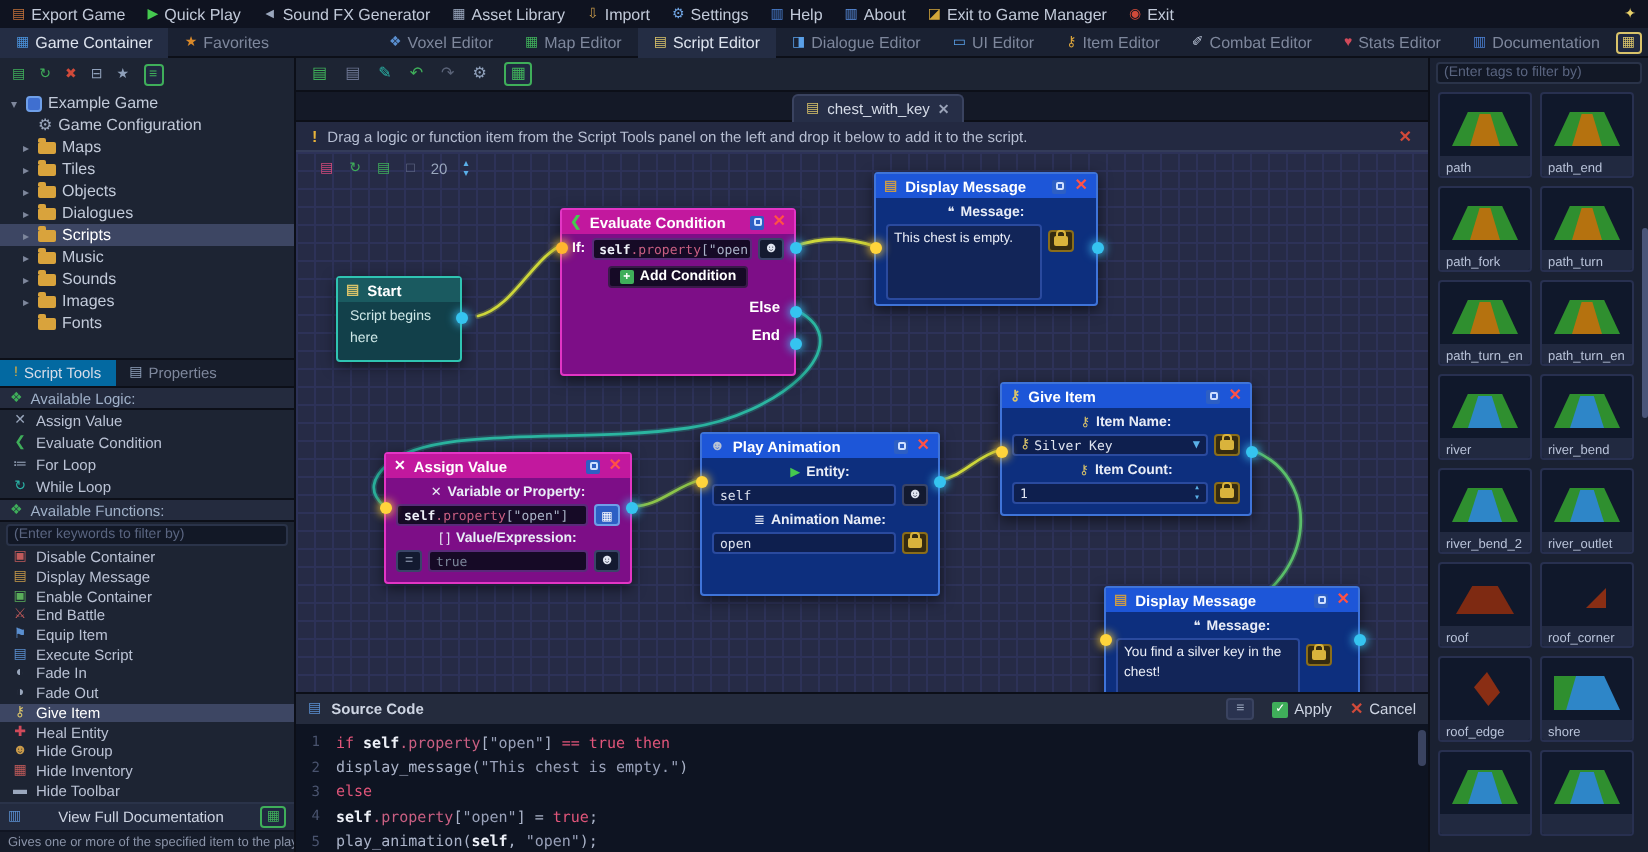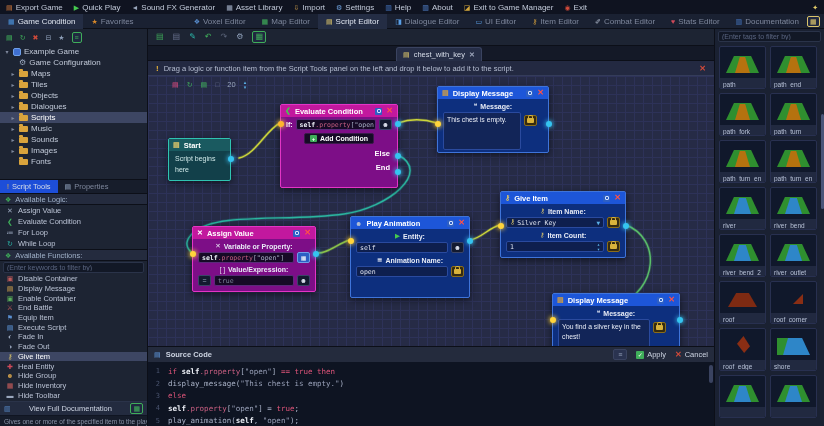--- a/index.html
+++ b/index.html
@@ -25,21 +25,21 @@
   .trow{display:flex;align-items:center;gap:3px;height:11px;padding-left:4px;font-size:8px;color:#c2cad9;}
   .trow.lv1{padding-left:10px;}
   .trow.sel{background:#3d4663;color:#fff;}
   .tarrow{width:6px;font-size:6px;color:#7e879c;flex:none;text-align:center;}
   .folder{width:9px;height:6px;background:#d9a33c;border-radius:1px;position:relative;flex:none;margin-top:1px;}
   .folder::before{content:'';position:absolute;top:-2px;left:0;width:4px;height:2px;background:#d9a33c;border-radius:1px 1px 0 0;}
   .gamechip{width:8px;height:8px;background:#3f6fd0;border:1px solid #6f9fe8;border-radius:2px;flex:none;}
   .ticon{font-size:8px;color:#9aa7bd;line-height:1;}
   .ptabs{display:flex;height:14px;background:#171d2b;border-top:1px solid #0c0f18;font-size:7.5px;color:#7e879c;}
   .ptab{display:flex;align-items:center;gap:3px;padding:0 7px;}
-  .ptab.active{background:#1d4ed8;color:#d6dce8;}
+  .ptab.active{background:#0369a1;color:#d6dce8;}
   .sechead{height:12px;background:#242b3e;display:flex;align-items:center;gap:4px;padding:0 5px;font-size:7.5px;
     color:#9fb0c8;border-top:1px solid #0c0f18;border-bottom:1px solid #0c0f18;}
   .lrow{display:flex;align-items:center;gap:4px;height:11px;padding:0 6px;font-size:7.5px;color:#bac2d4;}
   .lrow .gi{width:8px;text-align:center;}
   .lrow.sel{background:#3d4663;color:#fff;}
   .fnlist{flex:1;min-height:0;overflow:hidden;}
   .fnlist .lrow{height:9.7px;}
   .filter{margin:1px 3px;height:11px;background:#121826;border:1px solid #2a3349;border-radius:2px;
     color:#8a93a8;font-size:7px;padding:0 3px;width:calc(100% - 6px);font-family:inherit;}
   .filter::placeholder{color:#5a6580;}
@@ -56,21 +56,21 @@
   .doctab{position:absolute;left:248px;top:1px;height:14px;display:flex;align-items:center;gap:4px;background:#262e47;
     border:1px solid #3a4360;border-bottom:none;border-radius:3px 3px 0 0;padding:0 6px;font-size:7.5px;color:#d6dce8;}
   .doctab .x{color:#9aa3b8;font-size:7px;font-weight:bold;}
   .hintbar{height:15px;display:flex;align-items:center;gap:5px;background:#232941;border-bottom:1px solid #343c5a;
     padding:0 8px;font-size:7.5px;color:#b6bed2;flex:none;}
   .bang{color:#e8b33a;font-weight:bold;font-size:8px;}
   .hx{margin-left:auto;color:#d14a3a;font-weight:bold;font-size:8px;}
   .canvas{flex:1;position:relative;overflow:hidden;background-color:#262b46;
     background-image:linear-gradient(#2d3258 1px,transparent 1px),linear-gradient(90deg,#2d3258 1px,transparent 1px);
     background-size:9px 9px;}
-  .cv-toolbar{position:absolute;left:24px;top:4px;display:flex;gap:8px;align-items:center;font-size:7.5px;color:#9aa7bd;z-index:5;}
+  .cv-toolbar{position:absolute;left:12px;top:4px;display:flex;gap:8px;align-items:center;font-size:7.5px;color:#9aa7bd;z-index:5;}
   .spincol{display:flex;flex-direction:column;font-size:5px;line-height:0.9;color:#5ab0e8;}
   svg.wires{position:absolute;inset:0;width:100%;height:100%;z-index:1;}
   .node{position:absolute;border-radius:2px;box-shadow:0 2px 7px rgba(0,0,0,.55);z-index:2;}
   .node-m{background:#7d0e87;border:1px solid #e335c5;}
   .node-b{background:#0d2f7e;border:1px solid #3f74d9;}
   .node-t{background:#12404a;border:1px solid #2fc4b2;}
   .nhead{height:12px;display:flex;align-items:center;gap:4px;padding:0 4px;font-weight:bold;color:#fff;font-size:7.5px;}
   .node-m .nhead{background:#c2189e;}
   .node-b .nhead{background:#1d56d8;}
   .node-t .nhead{background:#1a5a60;}
@@ -200,21 +200,21 @@
         <span>Exit</span>
       </span>
     </span>
   <span class="mb-right gi" id="menu-right-icon" style="color: rgb(232, 208, 106);">✦</span>
 </div>
 
 <div class="tabbar">
   <span id="explorer-tabs" style="display:flex;height:15px">
       <span class="xtab active">
         <span class="gi" style="color: rgb(74, 144, 217);">▦</span>
-        <span>Game Condition</span>
+        <span>Game Container</span>
       </span>
       <span class="xtab">
         <span class="gi" style="color: rgb(217, 137, 42);">★</span>
         <span>Favorites</span>
       </span>
     </span>
   <span class="etabs" id="editor-tabs">
       <span class="xtab">
         <span class="gi" style="color: rgb(90, 143, 208);">❖</span>
         <span>Voxel Editor</span>

